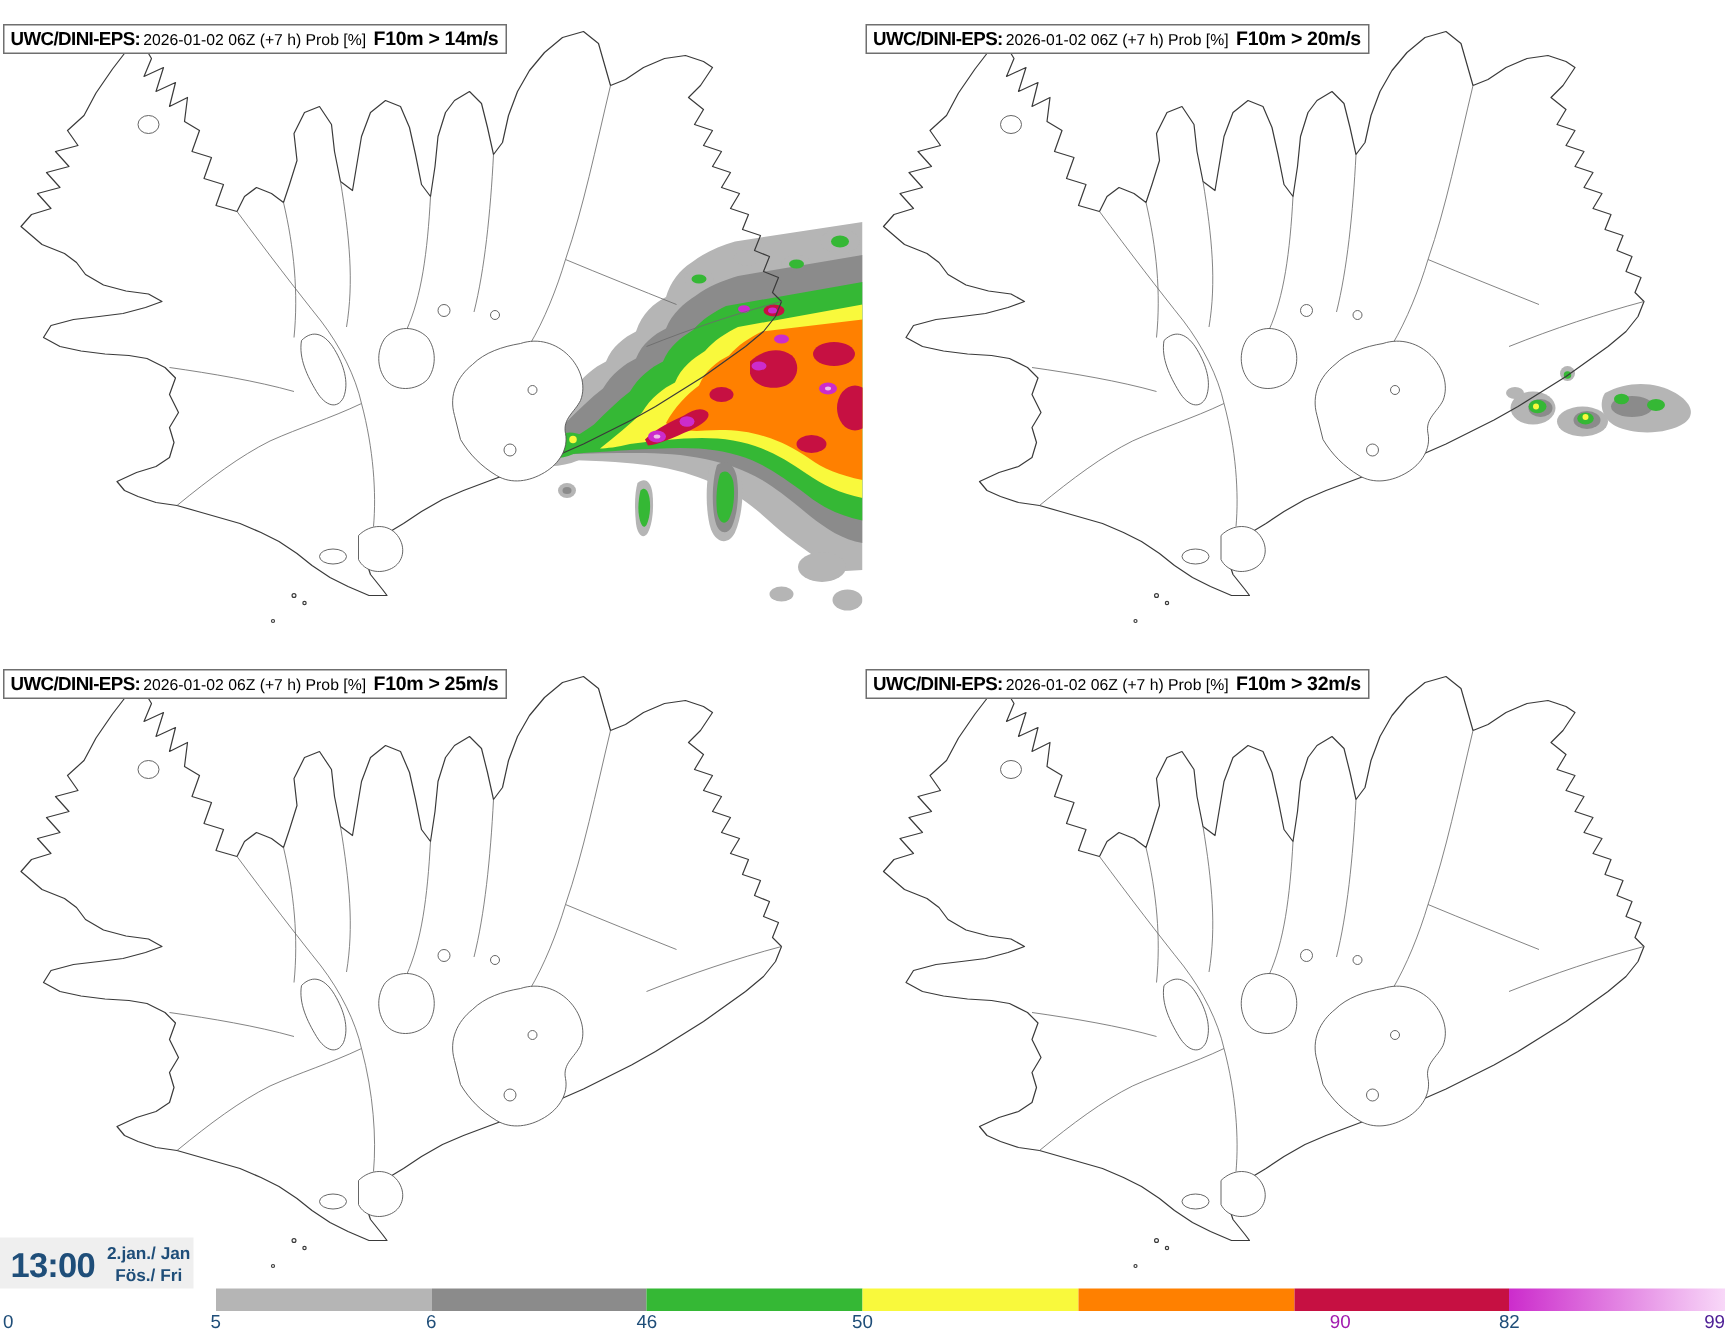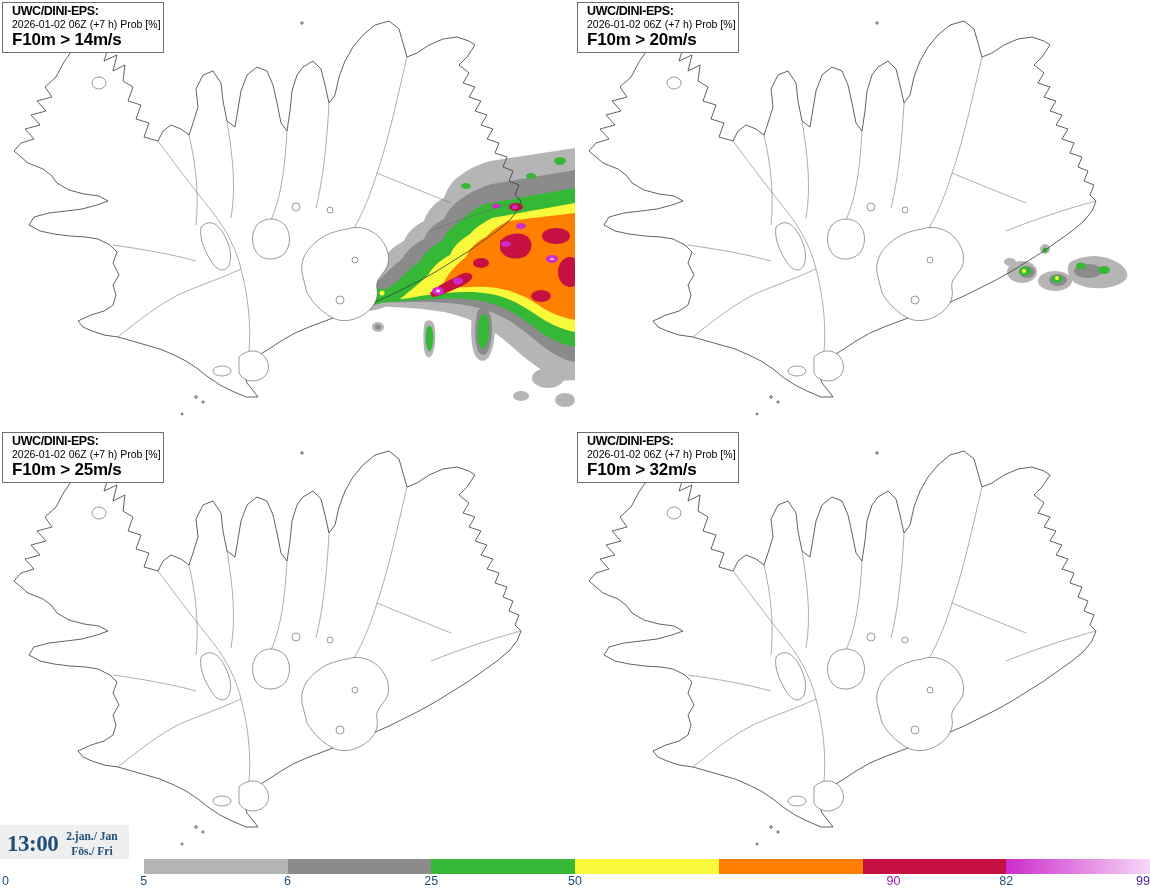--- a/index.html
+++ b/index.html
@@ -9,27 +9,27 @@
   #panel-1{left:0;top:0;} #panel-2{left:575px;top:0;}
   #panel-3{left:0;top:430px;} #panel-4{left:575px;top:430px;}
   .map-svg{position:absolute;left:0;top:0;width:575px;height:430px;}
   .coast{fill:none;stroke:#3a3a3a;stroke-width:0.8;stroke-linejoin:round;}
   .inner{fill:none;stroke:#6a6a6a;stroke-width:0.55;}
   .glacier{fill:#ffffff;stroke:#555555;stroke-width:0.6;}
   .isle{fill:none;stroke:#3a3a3a;stroke-width:0.8;}
   .og-lg{fill:#b5b5b5;} .og-dg{fill:#8b8b8b;} .og-gr{fill:#35b835;}
   .og-ye{fill:#f9f93c;} .og-or{fill:#ff8000;} .og-cr{fill:#c61042;}
   .og-mg{fill:#cc2ccc;} .og-pk{fill:#f0bce8;}
-  .titlebox{position:absolute;left:2px;top:2px;background:#ffffff;border:1px solid #6f6f6f;
-            padding:1px 5px 2px 4px;white-space:nowrap;display:flex;align-items:baseline;z-index:5;flex-direction:column;}
+  .titlebox{position:absolute;left:2px;top:16px;background:#ffffff;border:1px solid #6f6f6f;
+            padding:1px 5px 2px 4px;white-space:nowrap;display:flex;align-items:baseline;z-index:5;}
   .prod{font-weight:bold;font-size:12.5px;letter-spacing:-0.4px;color:#000;}
   .meta{font-size:10.5px;color:#000;margin-left:2px;}
-  .thr{font-weight:bold;font-size:17px;color:#000;margin-left:5px;letter-spacing:-0.2px;}
+  .thr{font-weight:bold;font-size:13px;color:#000;margin-left:5px;letter-spacing:-0.2px;}
   .timebox{position:absolute;left:0;top:825px;width:129px;height:37px;background:#efefef;
-           display:flex;align-items:center;padding-left:7px;box-sizing:border-box;z-index:6;font-family:Liberation Serif, serif;}
+           display:flex;align-items:center;padding-left:7px;box-sizing:border-box;z-index:6;}
   .time{font-size:23px;font-weight:bold;letter-spacing:-0.5px;}
   .date{display:flex;flex-direction:column;font-size:11.5px;font-weight:bold;
         line-height:1.3;margin-left:8px;}
   .colorbar{position:absolute;left:0;top:859px;width:1150px;height:15px;display:flex;z-index:6;}
   .cb-seg{flex:1 1 0;height:100%;}
   .cb-ticks{position:absolute;left:0;top:873px;width:1150px;height:18px;font-size:12.5px;z-index:6;}
   .cb-tick{position:absolute;top:1px;transform:translateX(-50%);}
   .cb-tick.first{transform:none;}
   .cb-tick.last{transform:translateX(-100%);}
   .hidden-defs{position:absolute;width:0;height:0;overflow:hidden;}
@@ -252,21 +252,21 @@
       <div class="cb-seg" style="background: rgb(53, 184, 53);"></div>
       <div class="cb-seg" style="background: rgb(249, 249, 60);"></div>
       <div class="cb-seg" style="background: rgb(255, 128, 0);"></div>
       <div class="cb-seg" style="background: rgb(198, 16, 66);"></div>
       <div class="cb-seg" style="background: linear-gradient(to right, rgb(204, 44, 204), rgb(248, 216, 248));"></div>
     </div>
   <div class="cb-ticks">
       <span class="cb-tick first" style="left: 2px; color: rgb(31, 78, 121);">0</span>
       <span class="cb-tick" style="left: 12.5%; color: rgb(31, 78, 121);">5</span>
       <span class="cb-tick" style="left: 25%; color: rgb(31, 78, 121);">6</span>
-      <span class="cb-tick" style="left: 37.5%; color: rgb(31, 78, 121);">25</span>
+      <span class="cb-tick" style="left: 37.5%; color: rgb(31, 78, 121);">46</span>
       <span class="cb-tick" style="left: 50%; color: rgb(31, 78, 121);">50</span>
       <span class="cb-tick" style="left: 62.5%; color: rgb(31, 78, 121); margin-top: 20px;">75</span>
       <span class="cb-tick" style="left: 75%; color: #a21caf; margin-left: 31px;">90</span>
       <span class="cb-tick" style="left: 87.5%; color: rgb(31, 78, 121);">82</span>
       <span class="cb-tick last" style="left: 100%; color: #4c1d95;">99</span>
     </div>
 
 </div>
 
 </body></html>

